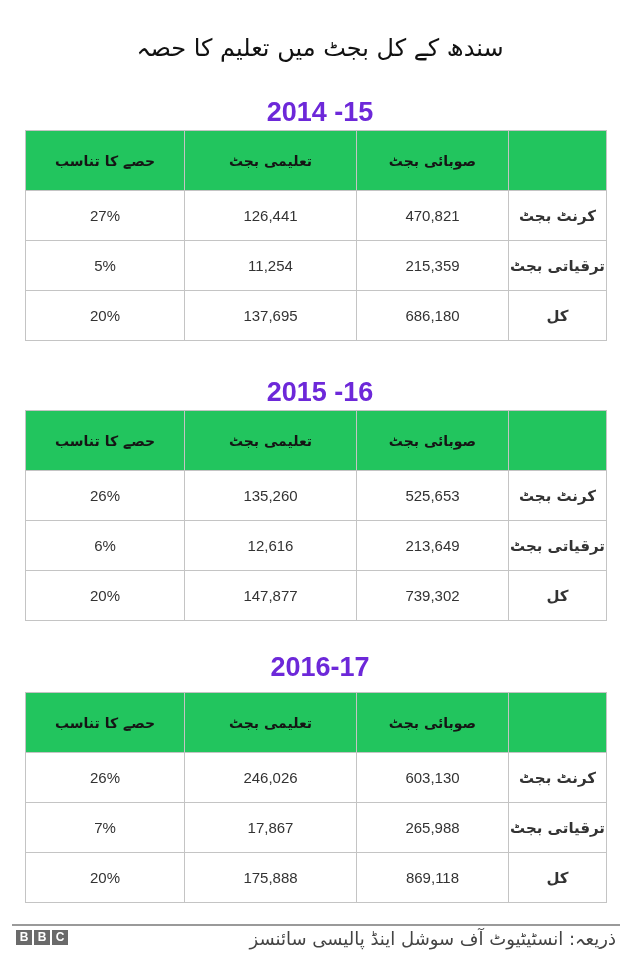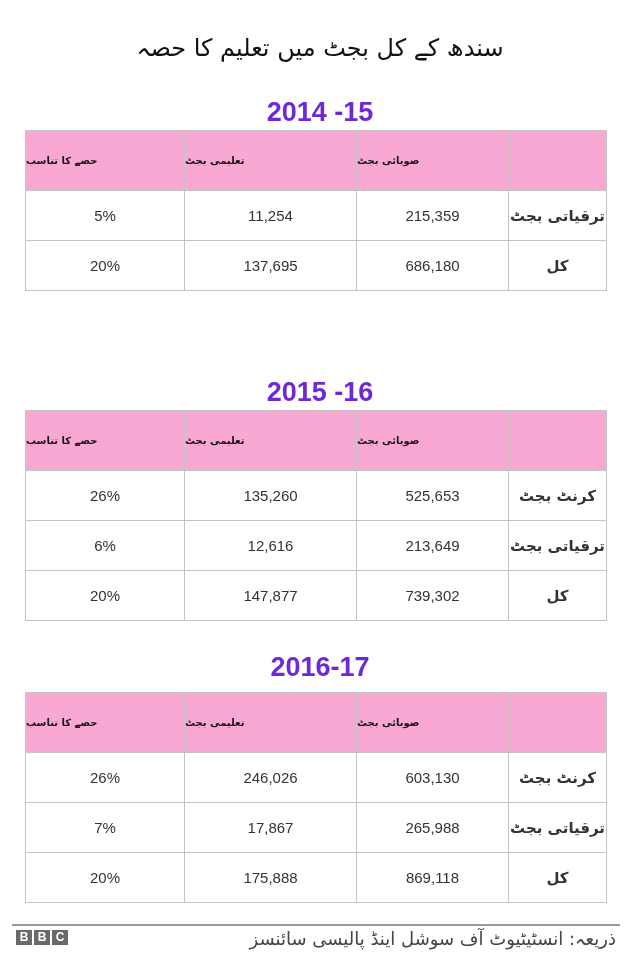--- a/index.html
+++ b/index.html
@@ -18,23 +18,23 @@
     }
     table.budget {
       position: absolute; left: 25px; width: 581px;
       border-collapse: collapse; table-layout: fixed;
       border: 1px solid #bdbdbd;
     }
     table.budget th, table.budget td {
       border: 1px solid #c4c4c4; padding: 0; vertical-align: middle;
     }
     table.budget th {
-      background: #f9a8d4; height: 59px;
-      font-family: "DejaVu Sans", sans-serif; font-weight: bold; font-size: 10px; color: #151515;
-      text-align: left; direction: rtl;
+      background: #22c55e; height: 59px;
+      font-family: "DejaVu Sans", sans-serif; font-weight: bold; font-size: 14px; color: #151515;
+      text-align: center; direction: rtl;
     }
     table.budget td { height: 49px; font-size: 15px; color: #333; text-align: center; }
     col.c-share { width: 159px; }
     col.c-edu { width: 172px; }
     col.c-prov { width: 152px; }
     col.c-label { width: 98px; }
     td.pct { text-align: right; padding-right: 70px; }
     td.rowlabel {
       text-align: right; padding-right: 6px; direction: rtl;
       font-family: "DejaVu Sans", sans-serif; font-weight: bold; font-size: 14px; color: #111;
@@ -62,20 +62,26 @@
       <col class="c-edu">
       <col class="c-prov">
       <col class="c-label">
     </colgroup>
   <tbody>
       <tr>
     <th>حصے کا تناسب</th>
     <th>تعلیمی بجٹ</th>
     <th>صوبائی بجٹ</th>
     <th></th>
+  </tr>
+  <tr>
+    <td class="pct">27%</td>
+    <td>126,441</td>
+    <td>470,821</td>
+    <td class="rowlabel">کرنٹ بجٹ</td>
   </tr>
   <tr>
     <td class="pct">5%</td>
     <td>11,254</td>
     <td>215,359</td>
     <td class="rowlabel">ترقیاتی بجٹ</td>
   </tr>
   <tr>
     <td class="pct">20%</td>
     <td>137,695</td>

